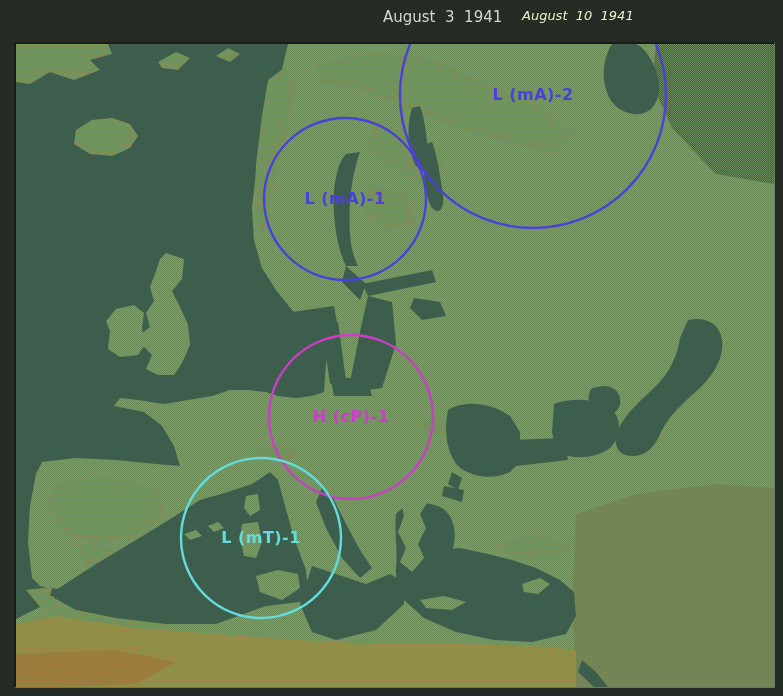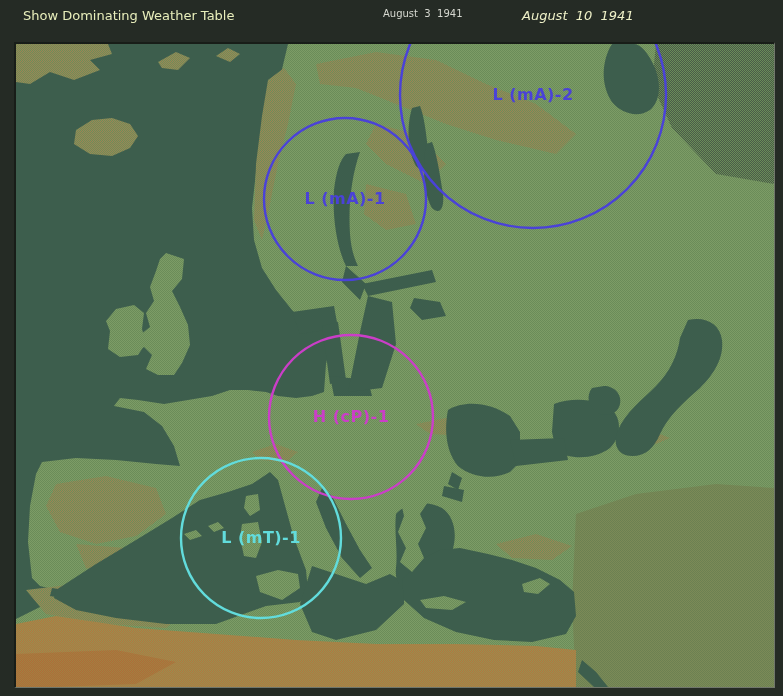--- a/index.html
+++ b/index.html
@@ -8,21 +8,21 @@
     background:#252b25;
     font-family:"DejaVu Sans","Liberation Sans",sans-serif;
   }
   .topbar{position:absolute;left:0;top:0;width:783px;height:42px;}
   .tb-link{
     position:absolute;left:23px;top:8px;
     font-size:13px;color:#e8eebb;white-space:pre;cursor:pointer;
   }
   .tb-date1{
     position:absolute;left:383px;top:8px;
-    font-size:10px;color:#d6d8d0;white-space:pre;
+    font-size:15px;color:#d6d8d0;white-space:pre;
   }
   .tb-date2{
     position:absolute;left:522px;top:8px;
     font-size:13px;color:#eff1c8;white-space:pre;font-style:italic;
   }
   .map{
     position:absolute;left:14px;top:42px;width:758px;height:643px;
     border-top:2px solid #181d18;border-left:2px solid #181d18;
     border-right:1px solid #70766b;border-bottom:1px solid #70766b;
     background:#737373;
@@ -30,21 +30,20 @@
   .map svg{display:block;overflow:hidden;}
   .syslabel{
     font-family:"DejaVu Sans","Liberation Sans",sans-serif;
     font-size:16px;font-weight:600;letter-spacing:0.5px;
   }
 </style>
 </head>
 <body>
 
 <div class="topbar">
-  <span class="tb-link">Show Dominating Weather Table</span>
   <span class="tb-date1">August  3  1941</span>
   <span class="tb-date2">August  10  1941</span>
 </div>
 
 <div class="map">
 <svg width="758" height="643" viewBox="0 0 758 643" style="overflow:hidden">
   <defs>
     <pattern id="p-land" width="2" height="2" patternUnits="userSpaceOnUse">
       <rect width="2" height="2" fill="#7d9c66"></rect>
       <rect x="0" y="0" width="1" height="1" fill="#6a8c59"></rect>

